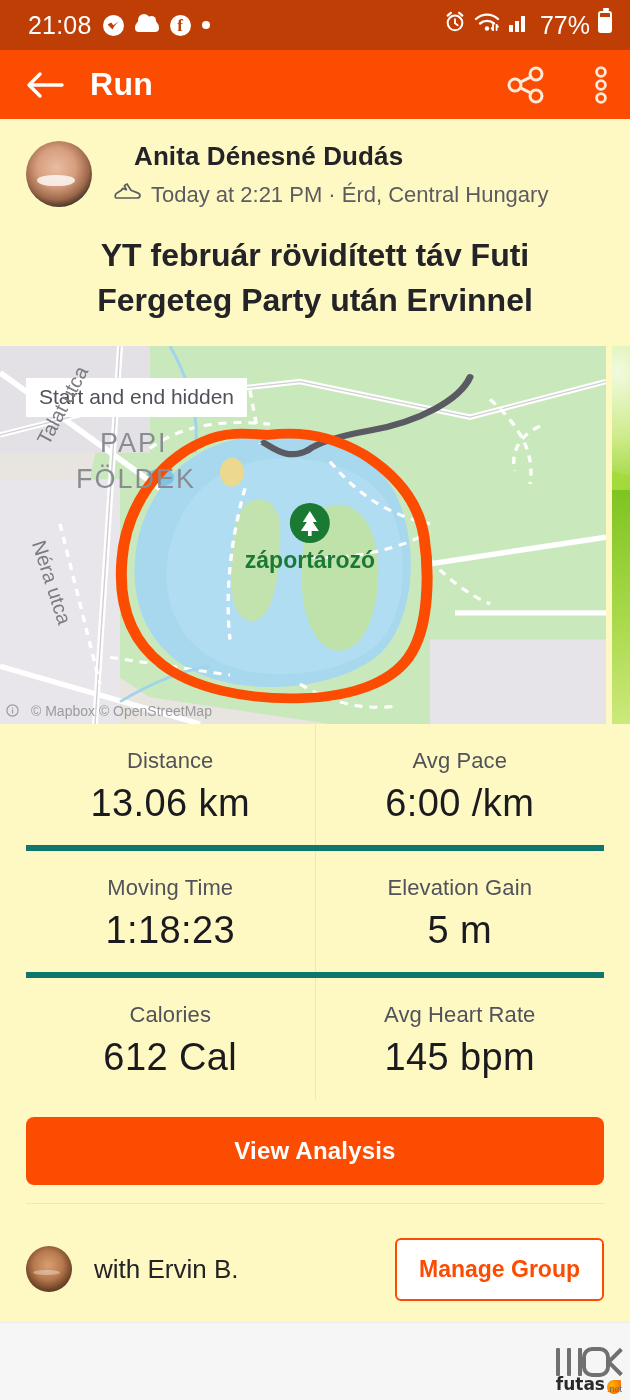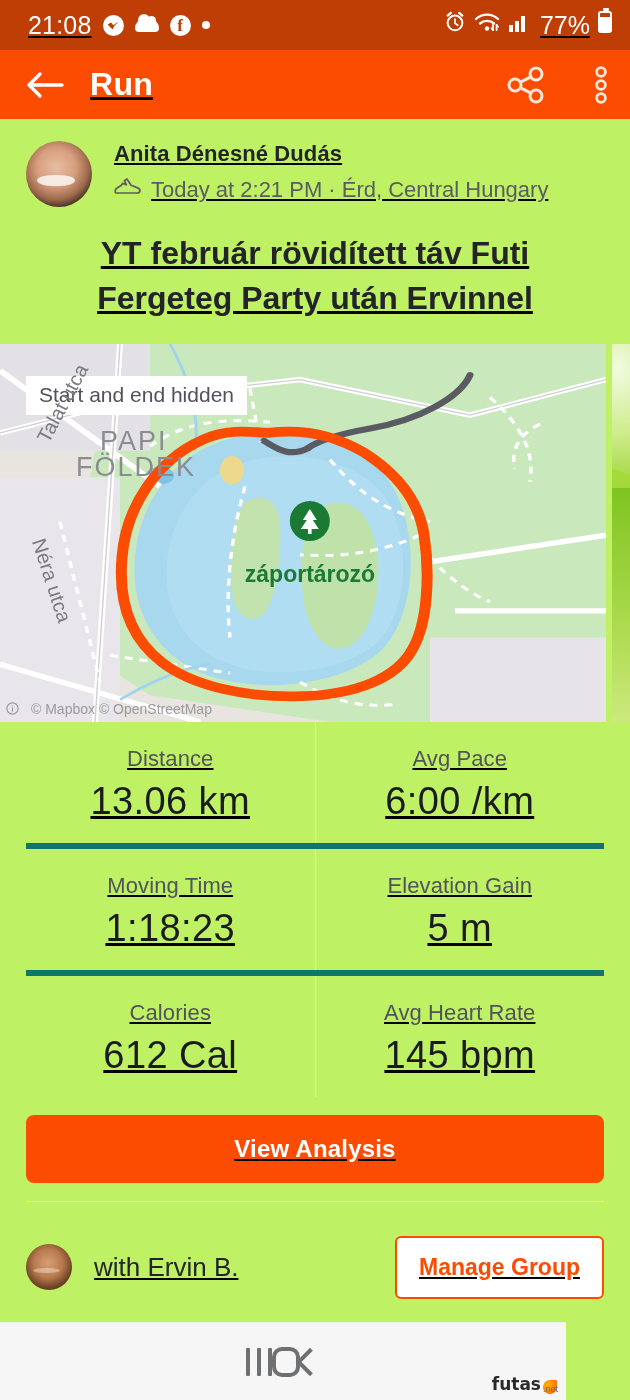--- a/index.html
+++ b/index.html
@@ -1,21 +1,21 @@
 <!DOCTYPE html>
 <html><head>
 <meta charset="utf-8">
 <style>
   * { box-sizing: border-box; margin: 0; padding: 0; }
   html, body {
     width: 630px; height: 1400px;
     font-family: "Liberation Sans", sans-serif;
     background: #ffffff; overflow: hidden;
   }
-  .phone { position: relative; width: 630px; height: 1400px; background: #bef264; text-decoration: underline; }
+  .phone { position: relative; width: 630px; height: 1400px; background: #fef9c3; }
 
   
   .statusbar {
     height: 50px; background: #bf3e05; color: #fff;
     display: flex; align-items: center; justify-content: space-between;
     padding: 0 18px 0 28px;
   }
   .sb-left { display: flex; align-items: center; gap: 11px; }
   .sb-clock { font-size: 25px; font-weight: 400; letter-spacing: .2px; }
   .sb-right { display: flex; align-items: flex-start; gap: 8px; }
@@ -55,41 +55,41 @@
     position: relative;
   }
   .avatar::after {
     content:""; position:absolute; left:16%; top:52%; width:58%; height:16%;
     background: rgba(255,255,255,.78); border-radius: 50%/60%;
   }
   .avatar.dark {
     background: radial-gradient(circle at 48% 42%, #d79f72 0%, #b87a4e 40%, #6e4326 68%, #2f1d12 100%);
   }
   .avatar.dark::after { background: rgba(255,255,255,.35); height: 10%; }
-  .ath-name { font-size: 22px; font-weight: 700; color: #242428; letter-spacing: .1px; }
+  .ath-name { font-size: 26px; font-weight: 700; color: #242428; letter-spacing: .1px; margin-left: 20px; }
   .ath-meta { display: flex; align-items: center; gap: 10px; margin-top: 9px; color: #5b5b60; font-size: 22px; }
   .shoe-icon { flex: none; }
 
   
   .run-title {
     margin: 24px 60px 0 60px; text-align: center;
     font-size: 32px; font-weight: 700; line-height: 1.42; color: #242428;
   }
 
   
   .media { margin-top: 22px; height: 378px; position: relative; overflow: hidden; display: flex; gap: 6px; }
   .map-card { width: 606px; flex: none; position: relative; overflow: hidden; background: #e9e6e1; }
   .map-svg { position: absolute; inset: 0; width: 100%; height: 100%; }
   .map-badge {
     position: absolute; left: 26px; top: 32px; background: #fff; color: #50515a;
     font-size: 21px; padding: 7px 13px 8px 13px; white-space: nowrap;
   }
   .poi { position: absolute; left: 310px; top: 157px; text-align: center; transform: translateX(-50%); }
   .poi-pin { width: 40px; height: 40px; border-radius: 50%; background: #1a7a33; margin: 0 auto; position: relative; }
-  .poi-label { margin-top: 20px; font-size: 23px; font-weight: 700; color: #1a7a33; white-space: nowrap; }
+  .poi-label { margin-top: 4px; font-size: 23px; font-weight: 700; color: #1a7a33; white-space: nowrap; }
   .attrib { position: absolute; left: 6px; bottom: 5px; font-size: 14px; color: #8d8d92; opacity: .85; display: flex; align-items: center; gap: 12px; }
   .photo-card {
     width: 60px; flex: none;
     background: linear-gradient(160deg, #c6e86a 0%, #a8dc3e 30%, #8fce2e 60%, #bde36a 100%);
     position: relative; overflow: hidden;
   }
   .photo-card::before {
     content:""; position:absolute; left:-30px; top:-20px; width:120px; height:150px;
     background: radial-gradient(ellipse at 30% 30%, #f2fbe0 0%, #cdeb8a 45%, #9fd53a 80%);
     border-radius: 50% 40% 60% 45%;
@@ -122,22 +122,22 @@
   .group-row .avatar { width: 46px; height: 46px; }
   .with-text { font-size: 26px; color: #242428; flex: 1; }
   .btn-outline {
     border: 2px solid #fc4c02; color: #fc4c02; background: #fff; border-radius: 6px;
     padding: 16px 22px; font-size: 23px; font-weight: 700;
     font-family: "Liberation Sans", sans-serif; cursor: pointer; white-space: nowrap;
   }
 
   
   .navbar {
-    position: absolute; left: 0; bottom: 0; width: 566px; height: 78px;
-    background: #f6f6f6; display: flex; align-items: center; justify-content: center;
+    position: absolute; left: 0; bottom: 0; width: 630px; height: 78px;
+    background: #f6f6f6; display: flex; align-items: center; justify-content: flex-end;
     border-top: 1px solid #ededed;
   }
   .nav-recents { display: flex; gap: 7px; }
   .nav-recents span { display: block; width: 4px; height: 28px; background: #6f7072; border-radius: 1px; }
   .nav-home { width: 28px; height: 30px; border: 4px solid #6f7072; border-radius: 10px; }
   .nav-back { width: 20px; height: 20px; border-left: 4px solid #6f7072; border-bottom: 4px solid #6f7072; transform: rotate(45deg); }
   .watermark {
     position: absolute; right: 8px; bottom: 6px; display: flex; align-items: flex-end; gap: 2px;
   }
   .wm-text { font-size: 17px; font-weight: 700; color: #2a2a2a; font-family: "DejaVu Sans", sans-serif; }
@@ -281,21 +281,21 @@
         <path d="M120 400c30-20 60-35 90-40" stroke="#9fd4ec" stroke-width="3" fill="none"></path>
 
         <path d="M268 100c40 -6 72 6 96 22 28 20 54 50 60 92 6 44 4 100-12 130-16 32-56 50-110 52-58 2-110-12-140-38-30-26-44-66-40-118 4-58 36-110 80-132 22-12 44-10 66-8z" fill="none" stroke="#fc4c02" stroke-width="11" stroke-linejoin="round" stroke-linecap="round"></path>
       </svg>
 
       <div class="map-badge">Start and end hidden</div>
 
       <div>
         <div style="position:absolute;left:20px;top:48px;transform:rotate(-62deg);font-size:20px;color:#7a7a80;">Talat utca</div>
         <div style="position:absolute;left:100px;top:82px;font-size:27px;color:#8b8b92;letter-spacing:2px;">PAPI</div>
-        <div style="position:absolute;left:76px;top:108px;font-size:27px;color:#8b8b92;letter-spacing:2px;">FÖLDEK</div>
+        <div style="position:absolute;left:76px;top:118px;font-size:27px;color:#8b8b92;letter-spacing:2px;">FÖLDEK</div>
         <div style="position:absolute;left:8px;top:225px;transform:rotate(72deg);font-size:20px;color:#7a7a80;">Néra utca</div>
         <div style="position:absolute;left:465px;top:392px;transform:rotate(-11deg);font-size:22px;color:#5f6066;">Sárd utca</div>
       </div>
 
       <div class="poi">
         <div class="poi-pin">
           <svg width="40" height="40" viewBox="0 0 40 40">
               <path d="M20 8l7 11h-4l6 9H11l6-9h-4z" fill="#fff"></path>
               <rect x="18.2" y="27" width="3.6" height="6" fill="#fff"></rect>
             </svg>

